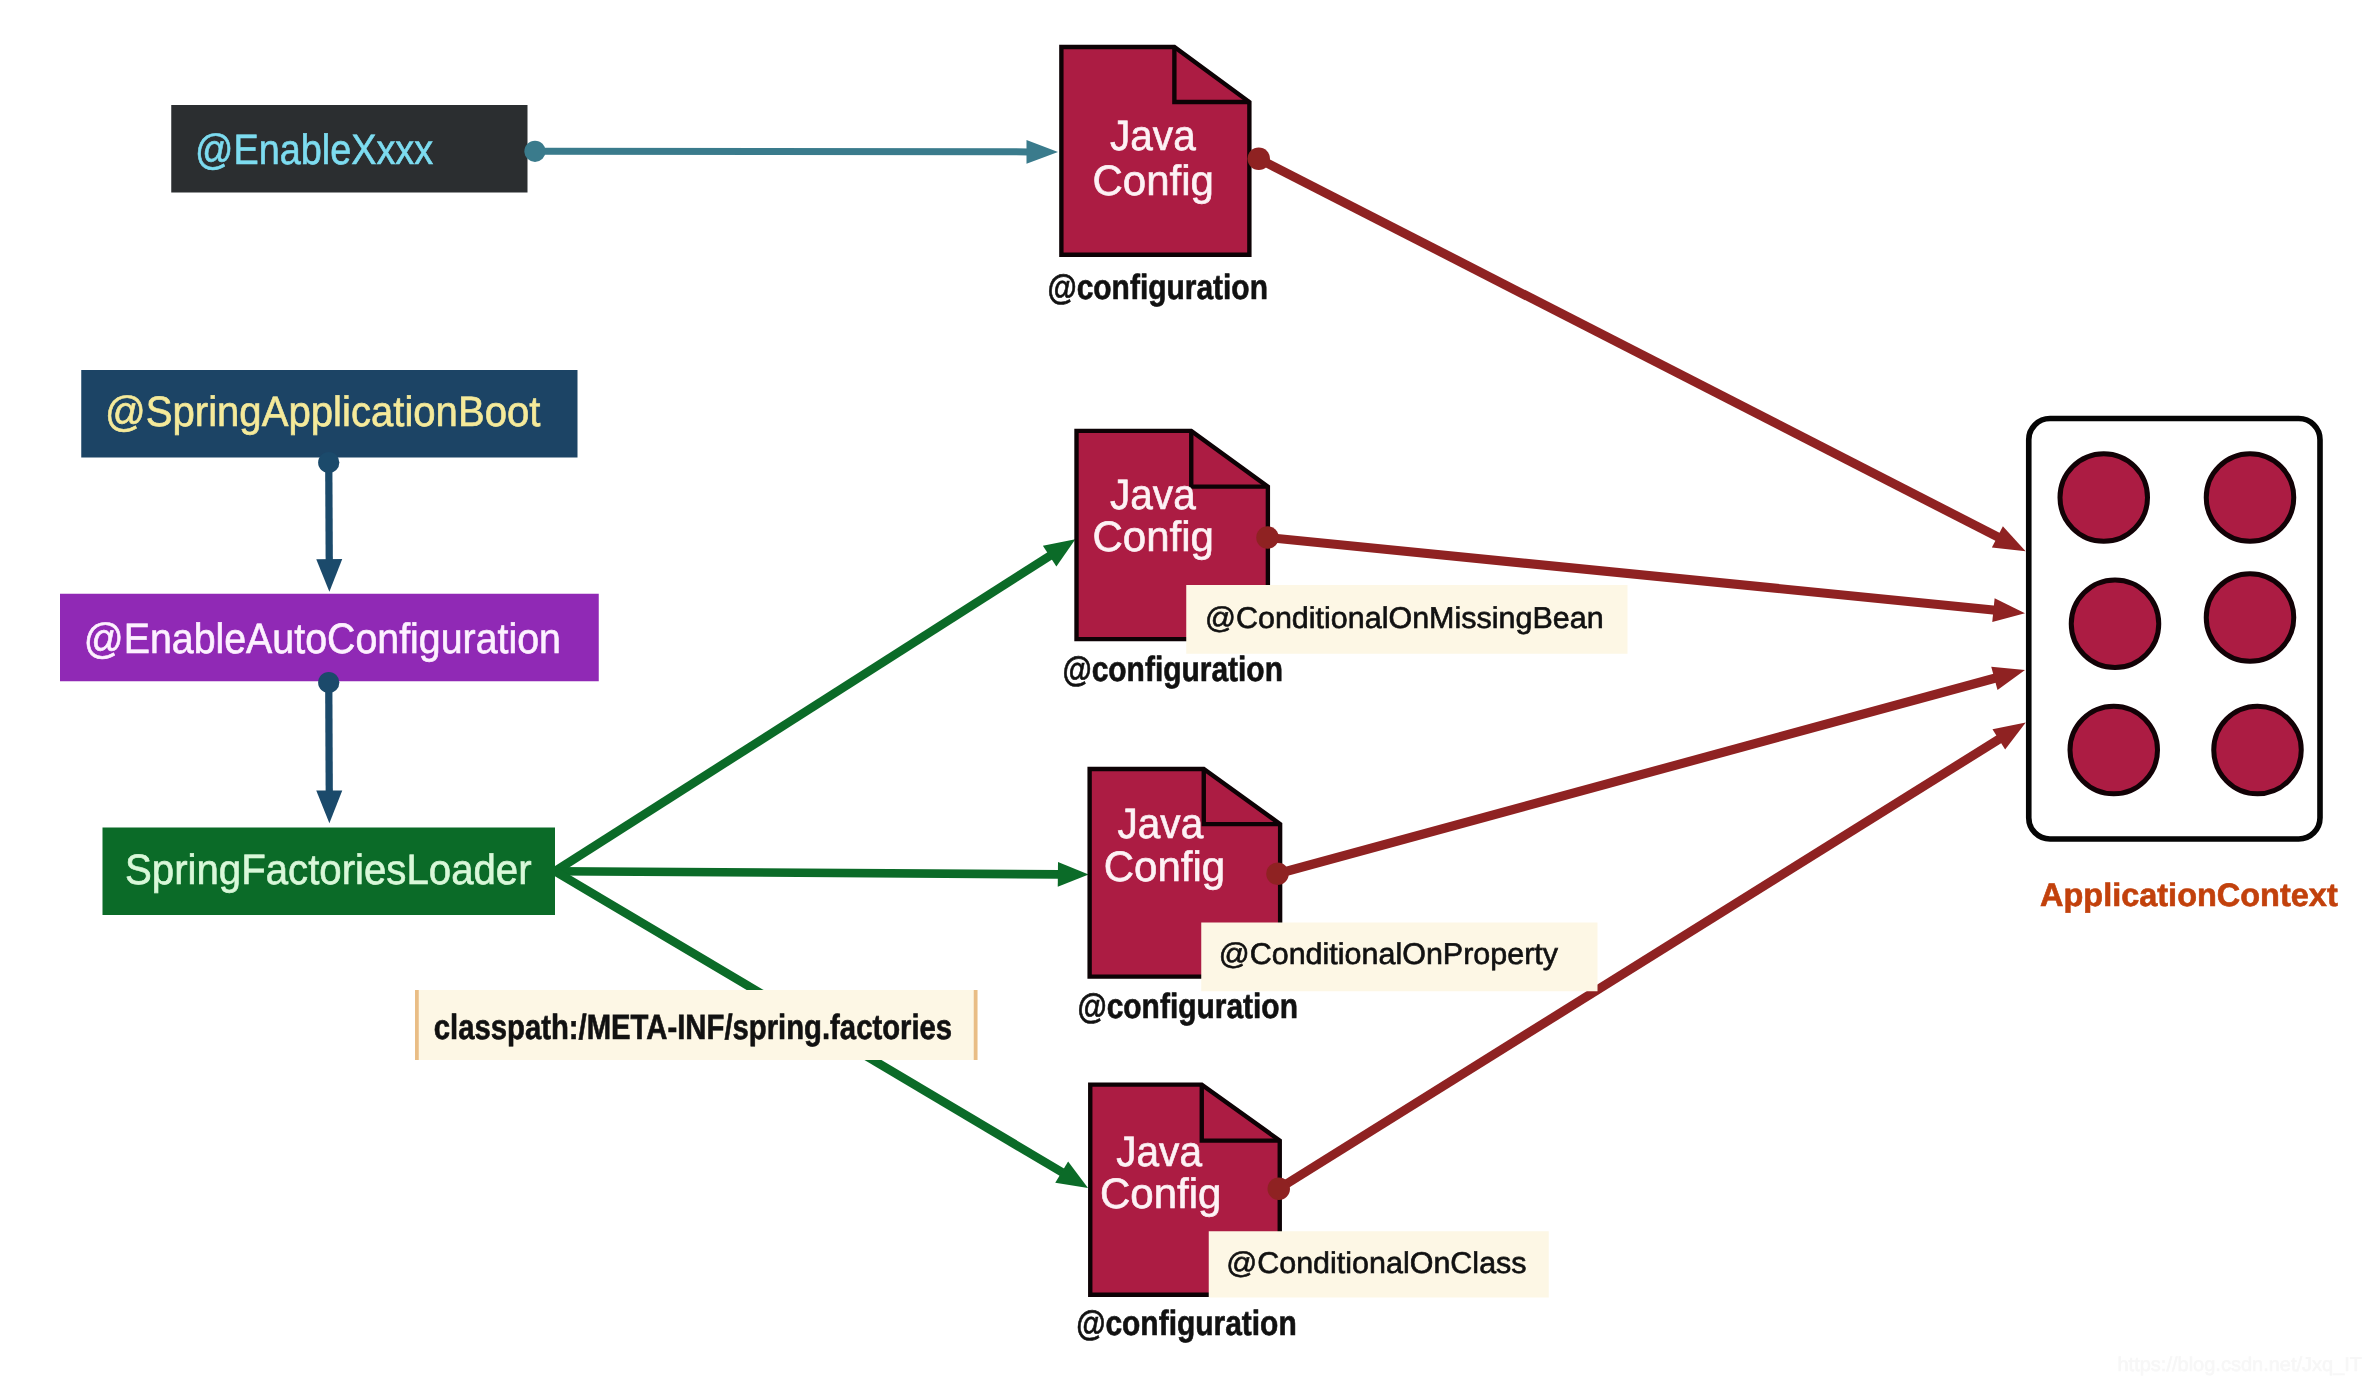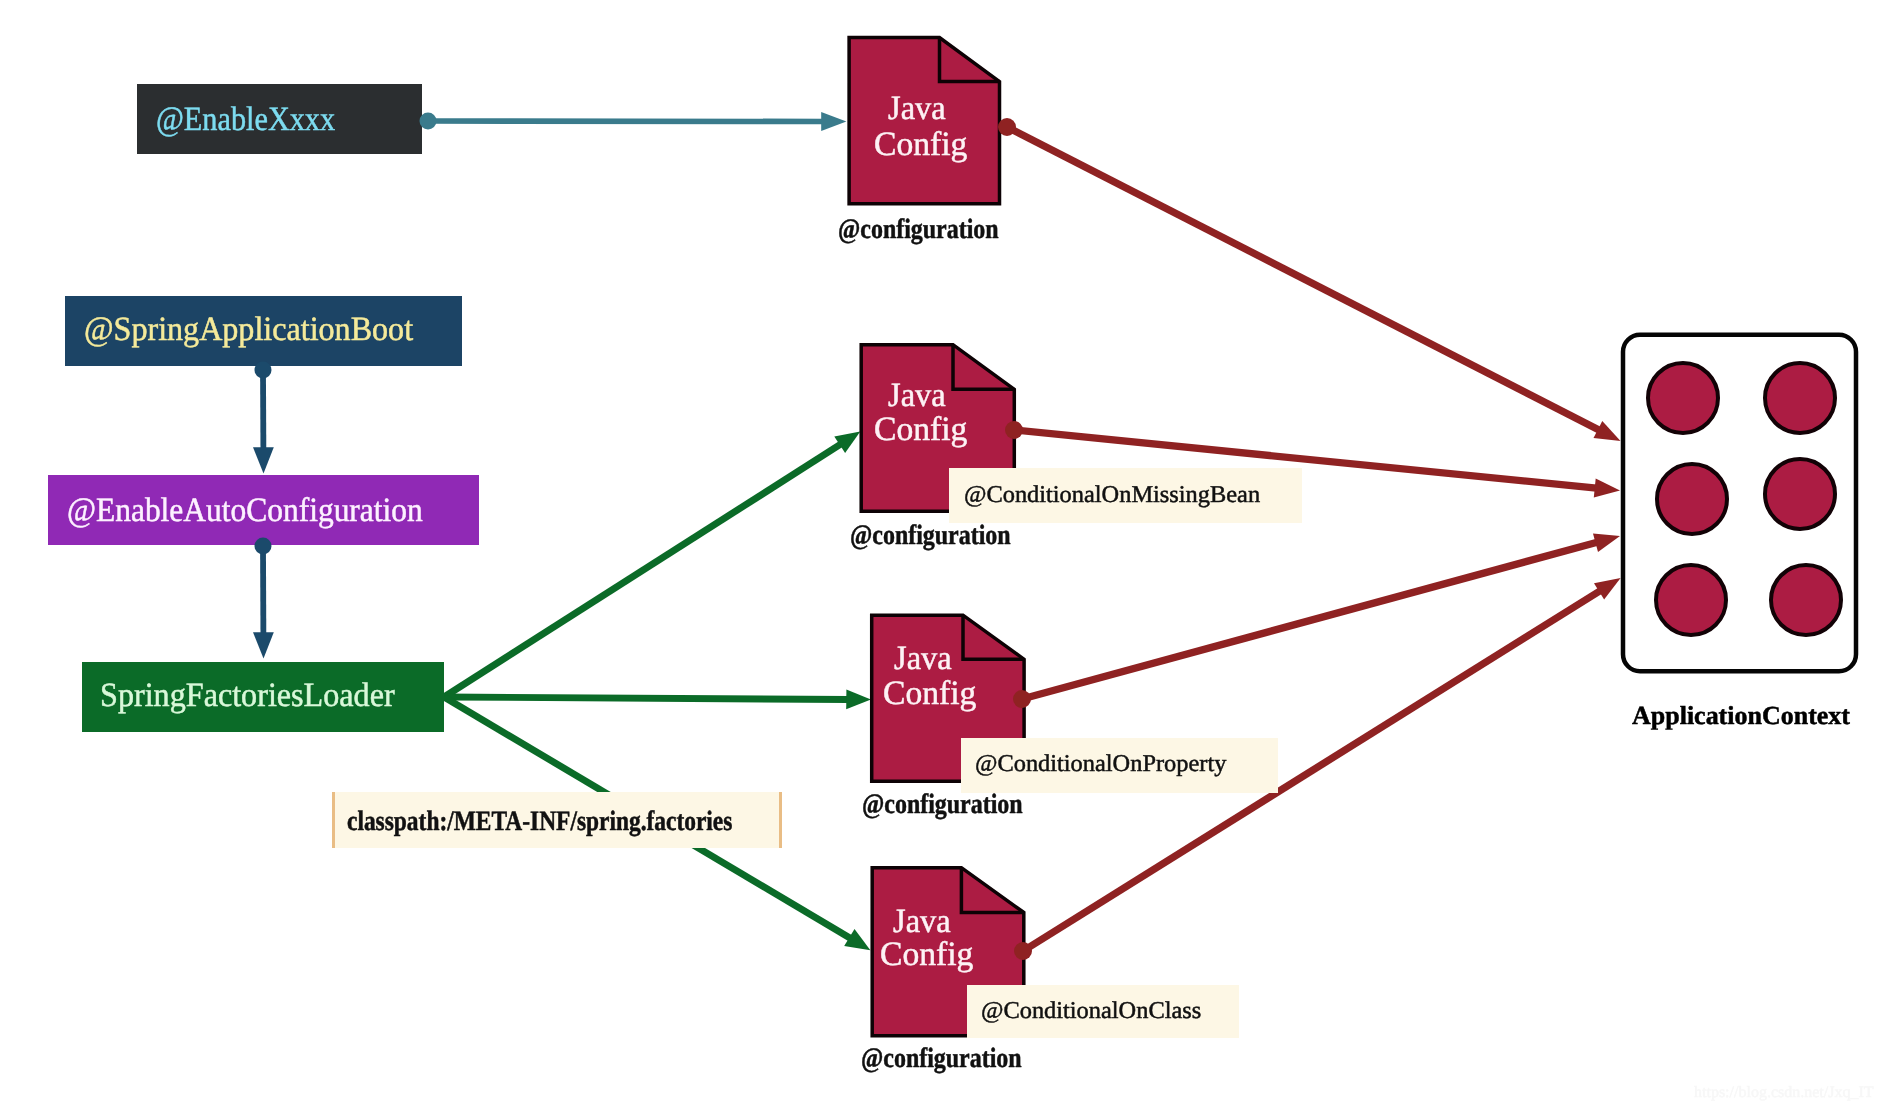--- a/index.html
+++ b/index.html
@@ -1,20 +1,20 @@
 <!DOCTYPE html>
 <html><head>
 <meta charset="utf-8">
 <title>Spring Boot AutoConfiguration Diagram</title>
 <style>
   html,body{margin:0;padding:0;background:#ffffff;}
   body{width:1898px;height:1114px;overflow:hidden;
        font-family:"Liberation Sans", sans-serif;-webkit-font-smoothing:antialiased;
        text-rendering:optimizeLegibility;}
-  #stage{position:relative;width:1694px;height:1114px;background:#fff;font-family:Liberation Serif, serif;}
+  #stage{position:relative;width:1694px;height:1114px;background:#fff;}
   svg.layer{position:absolute;left:0;top:0;width:1898px;height:1114px;overflow:visible;}
   .abs{position:absolute;box-sizing:border-box;}
   .txt{white-space:pre;display:block;transform-origin:0 50%;text-rendering:geometricPrecision;
        -webkit-text-stroke:0.5px currentColor;}
 </style>
 </head>
 <body>
 
 <div id="stage">
 
@@ -137,21 +137,21 @@
   <span class="abs txt" style="left:975px;top:752.3px;color:#111111;font-size:24px;line-height:24px;transform:scaleX(1.016);">@ConditionalOnProperty</span>
 
   <div class="abs" style="left:967px;top:985px;width:272px;height:53px;background:#fdf7e5;"></div>
   <span class="abs txt" style="left:981px;top:998.8px;color:#111111;font-size:24px;line-height:24px;transform:scaleX(1.016);">@ConditionalOnClass</span>
 
   <span class="abs txt" style="left:838.4px;top:216px;color:#111111;font-size:28px;line-height:28px;font-weight:bold;transform:scaleX(0.8553);">@configuration</span>
   <span class="abs txt" style="left:850.4px;top:522px;color:#111111;font-size:28px;line-height:28px;font-weight:bold;transform:scaleX(0.8553);">@configuration</span>
   <span class="abs txt" style="left:862.4px;top:791px;color:#111111;font-size:28px;line-height:28px;font-weight:bold;transform:scaleX(0.8553);">@configuration</span>
   <span class="abs txt" style="left:861.4px;top:1045px;color:#111111;font-size:28px;line-height:28px;font-weight:bold;transform:scaleX(0.8553);">@configuration</span>
 
-  <span class="abs txt" style="left:1631.8px;top:702.9px;color:#000000;font-size:26px;line-height:26px;font-weight:bold;transform:scaleX(0.9993);">ApplicationContext</span>
+  <span class="abs txt" style="left:1631.8px;top:702.9px;color:#c2410c;font-size:26px;line-height:26px;font-weight:bold;transform:scaleX(0.9993);">ApplicationContext</span>
 
   <svg class="layer" viewBox="0 0 1898 1114">
     <circle cx="428" cy="121" r="8.5" fill="#3a7b8c"></circle>
     <circle cx="263" cy="370" r="8.5" fill="#1b4a6b"></circle>
     <circle cx="263" cy="546" r="8.5" fill="#1b4a6b"></circle>
     <circle cx="1007" cy="127" r="9" fill="#8f2222"></circle>
     <circle cx="1014" cy="430" r="9" fill="#8f2222"></circle>
     <circle cx="1022" cy="699" r="9" fill="#8f2222"></circle>
     <circle cx="1023" cy="951" r="9" fill="#8f2222"></circle>
   </svg>

